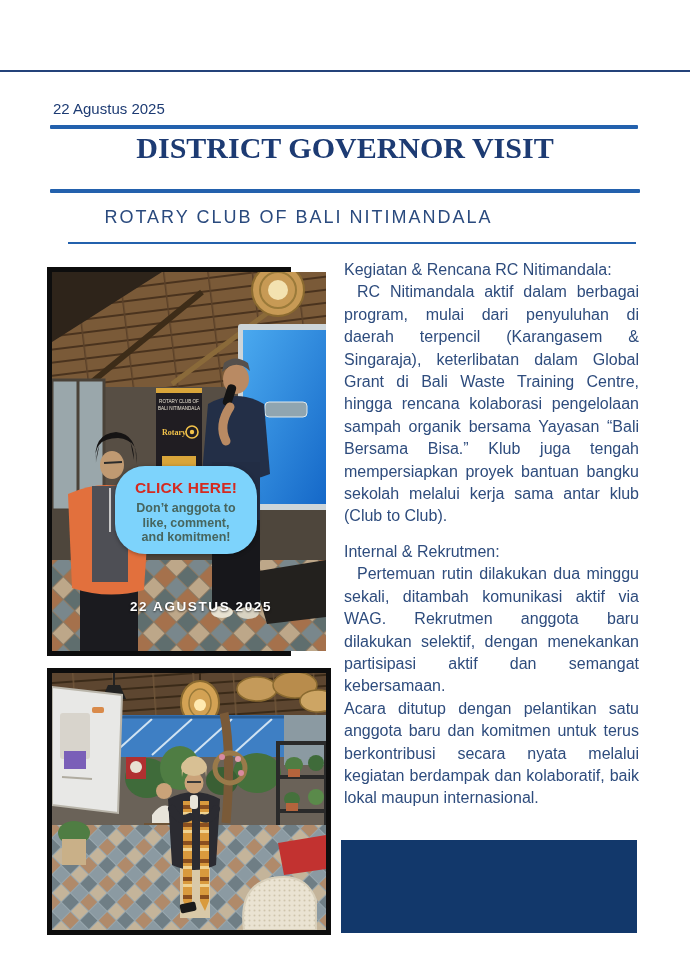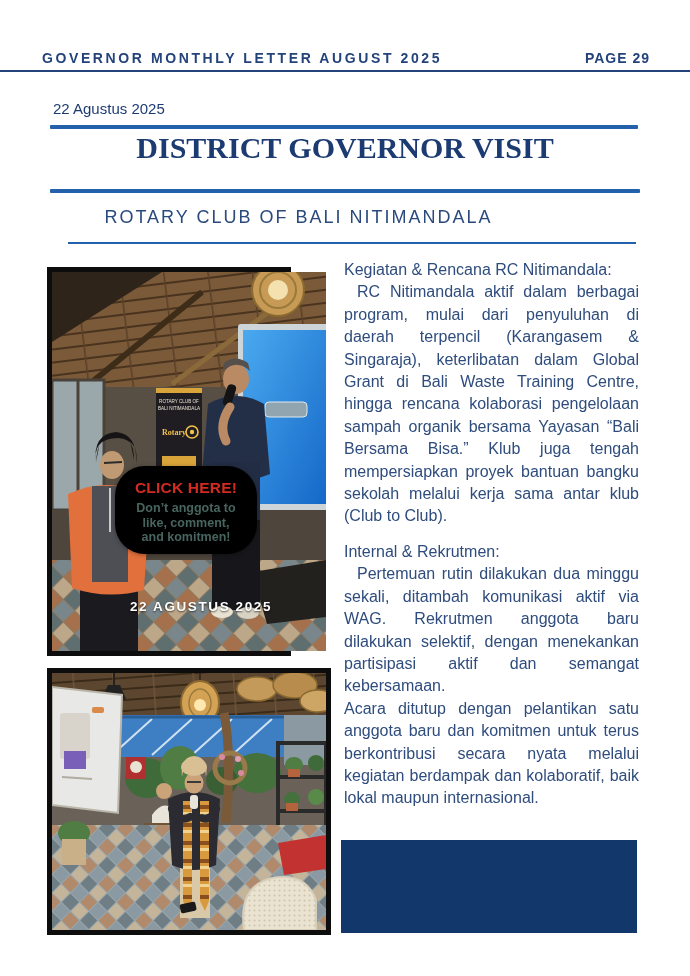--- a/index.html
+++ b/index.html
@@ -41,39 +41,35 @@
   .indent{text-indent:13px;}
   .navy-box{position:absolute;left:341px;top:840px;width:296px;height:93px;background:var(--boxnavy);}
   
   .photo{position:absolute;border:5px solid #0d0d0d;background:#555;}
   .photo1{left:47px;top:267px;width:244px;height:389px;}
   .photo2{left:47px;top:668px;width:284px;height:267px;}
   .photo svg{display:block;}
   
   .cta-bubble{
     position:absolute;left:115px;top:466px;width:142px;height:88px;
-    background:#000000;border-radius:30px;text-align:center;padding-top:13px;
+    background:#7dd3fc;border-radius:30px;text-align:center;padding-top:13px;
     box-shadow:0 1px 4px rgba(0,0,0,.35);
   }
   .cta-title{font-size:15.5px;font-weight:bold;color:var(--ctared);letter-spacing:.2px;}
   .cta-sub{font-size:12.5px;font-weight:bold;color:var(--ctateal);line-height:14.5px;margin-top:4px;}
   .photo-date{
     position:absolute;left:130px;top:599px;font-size:13.5px;font-weight:bold;color:#ffffff;
     letter-spacing:1.6px;text-shadow:0 1px 2px rgba(0,0,0,.65);
   }
 </style>
 </head>
 <body>
 
 <div class="page">
 
-  <div class="hdr">
-    <span class="hdr-title">GOVERNOR MONTHLY LETTER AUGUST 2025</span>
-    <span class="hdr-page">PAGE 29</span>
-  </div>
   <div class="hdr-rule"></div>
 
   <div class="date-line">22 Agustus 2025</div>
   <div class="rule-thick rule1"></div>
   <div class="big-title">DISTRICT GOVERNOR VISIT</div>
   <div class="rule-thick rule2"></div>
   <div class="subtitle">ROTARY CLUB OF BALI NITIMANDALA</div>
   <div class="rule3"></div>
 
   <div class="photo photo1">

